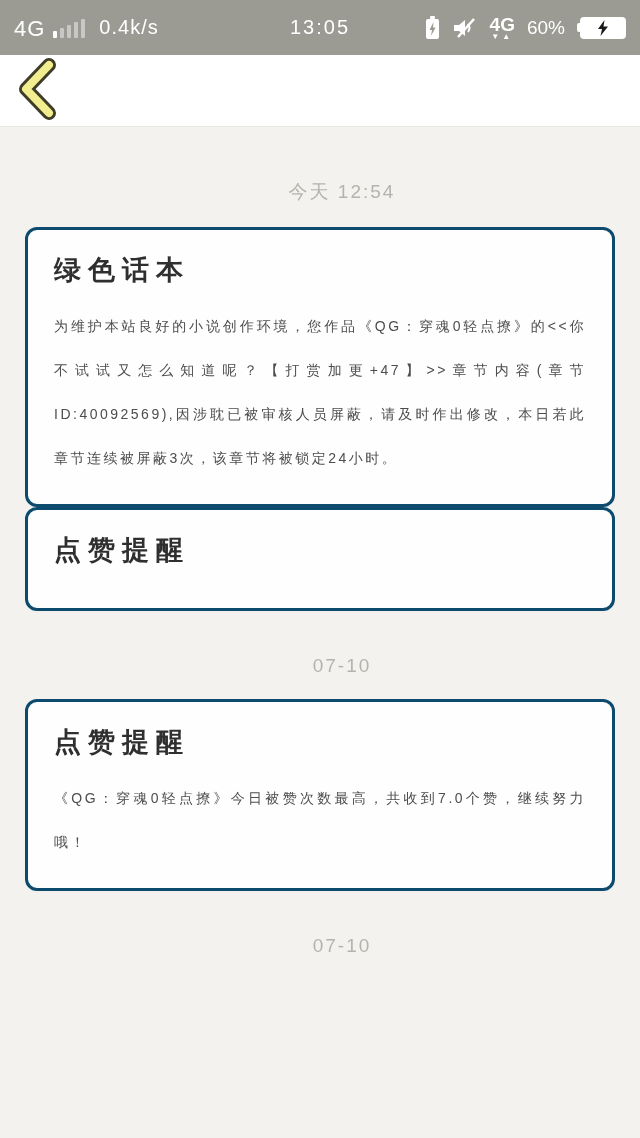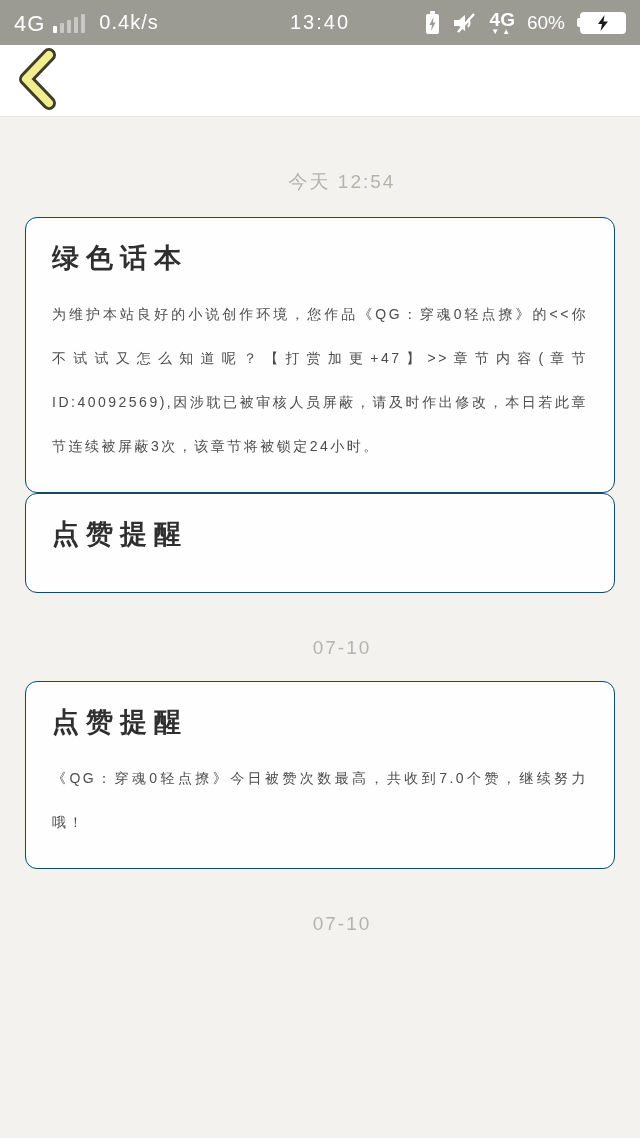--- a/index.html
+++ b/index.html
@@ -4,21 +4,21 @@
 <style>
   * { margin: 0; padding: 0; box-sizing: border-box; }
   html, body { width: 640px; }
   body {
     width: 640px; height: 1138px; overflow: hidden;
     font-family: "Liberation Sans", "DejaVu Sans", sans-serif;
     background: #f3f2ef;
   }
   
   .status-bar {
-    height: 45px; background: #9b9b94; color: #ffffff;
+    height: 55px; background: #9b9b94; color: #ffffff;
     display: flex; align-items: center; padding: 0 14px;
     position: relative; font-size: 20px;
   }
   .sb-left { display: flex; align-items: flex-end; gap: 8px; }
   .sb-net { font-size: 22px; letter-spacing: 1px; line-height: 22px; }
   .sig-bars { display: flex; align-items: flex-end; gap: 3px; height: 20px; padding-bottom: 2px; }
   .sig-bars i { display: block; width: 4px; background: rgba(255,255,255,0.45); border-radius: 1px; }
   .sig-bars i.b1 { height: 7px; background: #ffffff; }
   .sig-bars i.b2 { height: 10px; }
   .sig-bars i.b3 { height: 13px; }
@@ -53,21 +53,21 @@
   
   .content { padding: 0 0 40px 0; }
   .timestamp {
     text-align: center; color: #b5b3ae; font-size: 19px; letter-spacing: 2px;
     margin: 44px 0 22px 0;
     padding-left: 44px;
   }
   .timestamp.first { margin-top: 52px; }
   .card {
     width: 590px; margin: 0 auto; background: #fefefe;
-    border: 1px solid #0c4a6e; border-radius: 12px;
+    border: 3px solid #0c4a6e; border-radius: 12px;
     padding: 22px 26px 24px 26px;
     box-shadow: 0 1px 2px rgba(0,0,0,0.02);
   }
   .card-title {
     font-size: 27px; font-weight: bold; color: #2f2f2f;
     letter-spacing: 7px; margin-bottom: 16px;
   }
   .card-body {
     font-size: 14px; color: #4d4d4d; line-height: 44px;
     letter-spacing: 2.5px; text-align: justify;
@@ -81,21 +81,21 @@
     <span class="sb-net">4G</span>
     <span class="sig-bars">
       <i class="b1"></i>
         <i class="b2"></i>
         <i class="b3"></i>
         <i class="b4"></i>
         <i class="b5"></i>
     </span>
     <span class="sb-speed">0.4k/s</span>
   </div>
-  <span class="sb-time">13:40</span>
+  <span class="sb-time">13:05</span>
   <div class="sb-right">
     <span class="icon-wrap">
       <svg width="15" height="24" viewBox="0 0 15 24">
         <rect x="5" y="0" width="5" height="3" rx="1" fill="#ffffff"></rect>
         <rect x="1" y="3" width="13" height="20" rx="2" fill="#ffffff"></rect>
         <path d="M8.5 6 L4.5 14 L7 14 L6 20 L10.5 11.5 L8 11.5 Z" fill="#9b9b94"></path>
       </svg>
     </span>
     <span class="icon-wrap">
       <svg width="26" height="22" viewBox="0 0 26 22">

